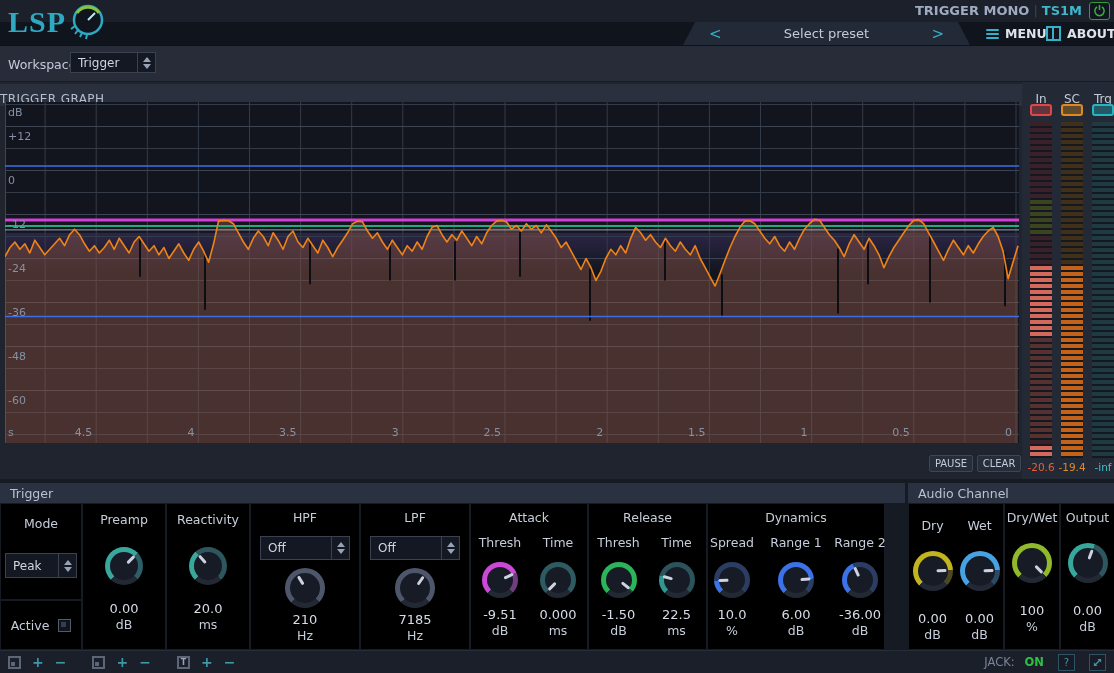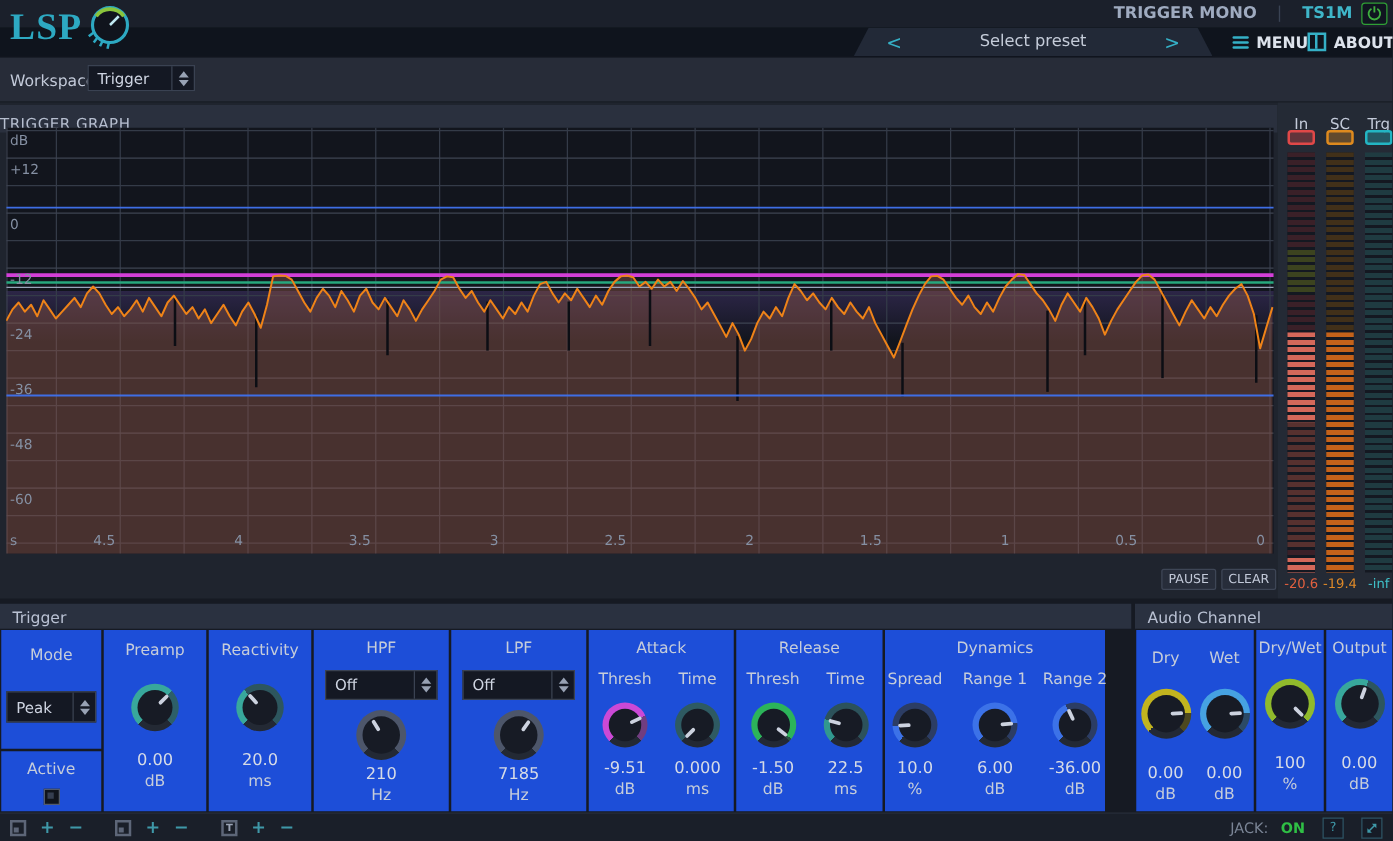--- a/index.html
+++ b/index.html
@@ -7,21 +7,21 @@
        background:#181c25;font-family:"DejaVu Sans",sans-serif;color:#c6cdda;
        -webkit-font-smoothing:antialiased;}
   .abs{position:absolute;box-sizing:border-box;}
 
   
   .topbar{left:0;top:0;width:1114px;height:22px;background:#1b202b;}
   .menubar{left:0;top:22px;width:1114px;height:23px;background:#0f141d;}
   .wsbar{left:0;top:45px;width:1114px;height:36px;background:#272c38;border-top:1px solid #0d1119;}
   .logo-wrap{left:8px;top:0;height:44px;display:flex;align-items:center;z-index:6;}
   .logo-text{font-size:30px;font-weight:bold;color:#2da9c2;letter-spacing:1px;line-height:40px;font-family:Liberation Serif, serif;}
-  .title-right{right:32px;top:3px;display:flex;align-items:center;gap:16px;font-weight:bold;font-size:13px;}
+  .title-right{right:32px;top:3px;display:flex;align-items:center;gap:4px;font-weight:bold;font-size:13px;}
   .plugin-name{color:#9fabc0;}
   .title-sep{color:#3a4354;font-weight:normal;}
   .plugin-id{color:#3fb6c9;}
   .power-btn{left:1089px;top:2px;width:21px;height:18px;border:1px solid #2f9f35;border-radius:3px;
              display:flex;align-items:center;justify-content:center;background:#101520;}
   .preset-tab{left:683px;top:22px;width:287px;height:23px;background:#222937;
               clip-path:polygon(12px 0,calc(100% - 12px) 0,100% 100%,0 100%);
               display:flex;align-items:center;justify-content:space-between;padding:0 26px;}
   .preset-arrow{color:#35b0c6;font-size:15px;line-height:20px;cursor:default;}
   .preset-label{font-size:13px;color:#c4cbd8;}
@@ -54,21 +54,21 @@
   .meter-panel{left:1022px;top:82px;width:92px;height:397px;background:#242a35;}
   .meter{top:84px;width:22px;}
   .meter-label{position:absolute;left:-7px;top:8px;width:36px;text-align:center;font-size:12px;color:#c3cad9;}
   .meter-btn{position:absolute;left:0;top:20px;width:22px;height:12px;border:2px solid;border-radius:3px;box-sizing:border-box;}
   .meter-stack{position:absolute;left:0;top:38px;width:22px;height:336px;background:#141821;}
   .meter-value{position:absolute;left:-8px;top:377px;width:38px;text-align:center;font-size:10.5px;}
 
   
   .panel-bg{left:0;top:479px;width:1114px;height:171px;background:#161a23;}
   .group-hd{background:#2a3140;color:#b9c1d3;font-size:12.5px;display:flex;align-items:center;padding-left:10px;}
-  .cell{background:#1d4ed8;display:flex;flex-direction:column;align-items:center;}
+  .cell{background:#000000;display:flex;flex-direction:column;align-items:center;}
   .cell-label{font-size:12.5px;color:#c6cdda;margin-top:8px;}
   .kval{font-size:13px;color:#d6dbe6;}
   .kunit{font-size:12.5px;color:#c6cdda;margin-top:1px;}
   .knob{width:38px;height:38px;border-radius:50%;position:relative;flex:none;}
   .knob-face{position:absolute;inset:5px;border-radius:50%;background:#171b25;}
   .knob-ptr{position:absolute;left:calc(50% - 1.5px);top:calc(50% - 14px);width:3px;height:10px;
             background:#ccd2df;border-radius:1.5px;transform-origin:1.5px 14px;}
   .cell-knob .knob{margin-top:20px;}
   .cell-knob .kval{margin-top:16px;}
   .cell-filter .cell-label{margin-top:6px;}
@@ -84,21 +84,21 @@
   .grp-col .kval{margin-top:9px;}
   .cell-audio .cell-label{margin-top:6px;}
   .cell-audio .knob{margin-top:18px;width:40px;height:40px;}
   .cell-audio .kval{margin-top:20px;}
   .pair-row{display:flex;margin-top:6px;}
   .pair-col{display:flex;flex-direction:column;align-items:center;width:47px;}
   .pair-col .cell-label{margin-top:8px;}
   .pair-col .knob{margin-top:18px;width:40px;height:40px;}
   .pair-col .kval{margin-top:20px;}
   .mode-select{margin-top:22px;width:70px;height:23px;}
-  .active-cell{flex-direction:column;justify-content:center;align-items:center;gap:9px;}
+  .active-cell{flex-direction:row;justify-content:center;align-items:center;gap:9px;}
   .checkbox{width:11px;height:11px;border:1px solid #525b6e;background:#10141c;position:relative;}
   .checkbox::after{content:"";position:absolute;left:2px;top:2px;width:5px;height:5px;background:#353e50;}
 
   
   .statusbar{left:0;top:650px;width:1114px;height:23px;background:#1a1f29;border-top:1px solid #262c38;
              display:flex;align-items:center;padding:0 8px;box-sizing:border-box;}
   .sb-group{display:flex;align-items:center;gap:11px;margin-right:26px;}
   .sb-icon{width:13px;height:13px;border:2px solid #5d6678;position:relative;display:flex;
            align-items:center;justify-content:center;box-sizing:border-box;}
   .sb-icon i{position:absolute;left:1px;bottom:1px;width:4px;height:4px;background:#5d6678;}

